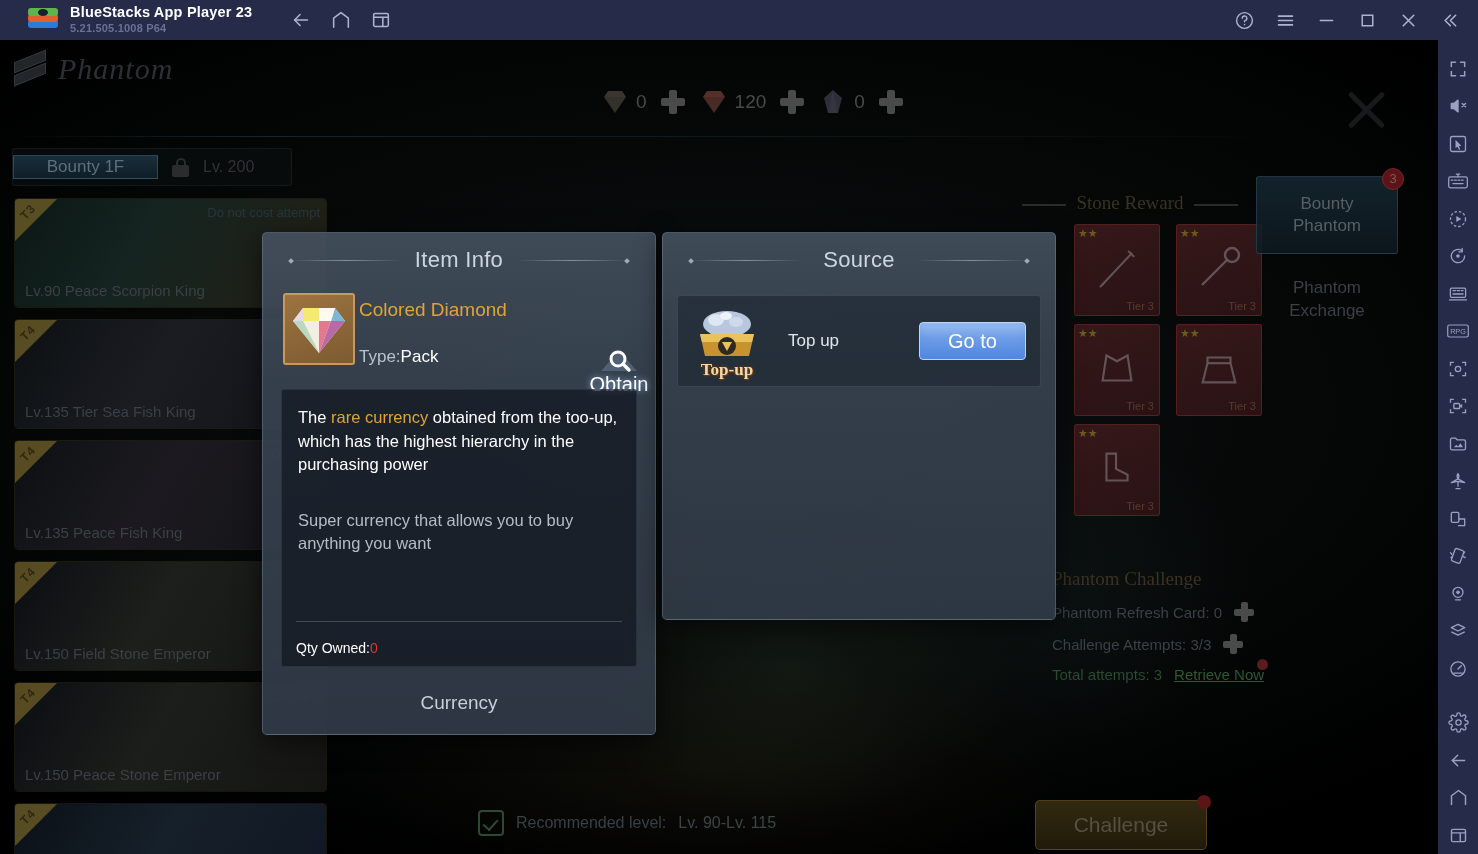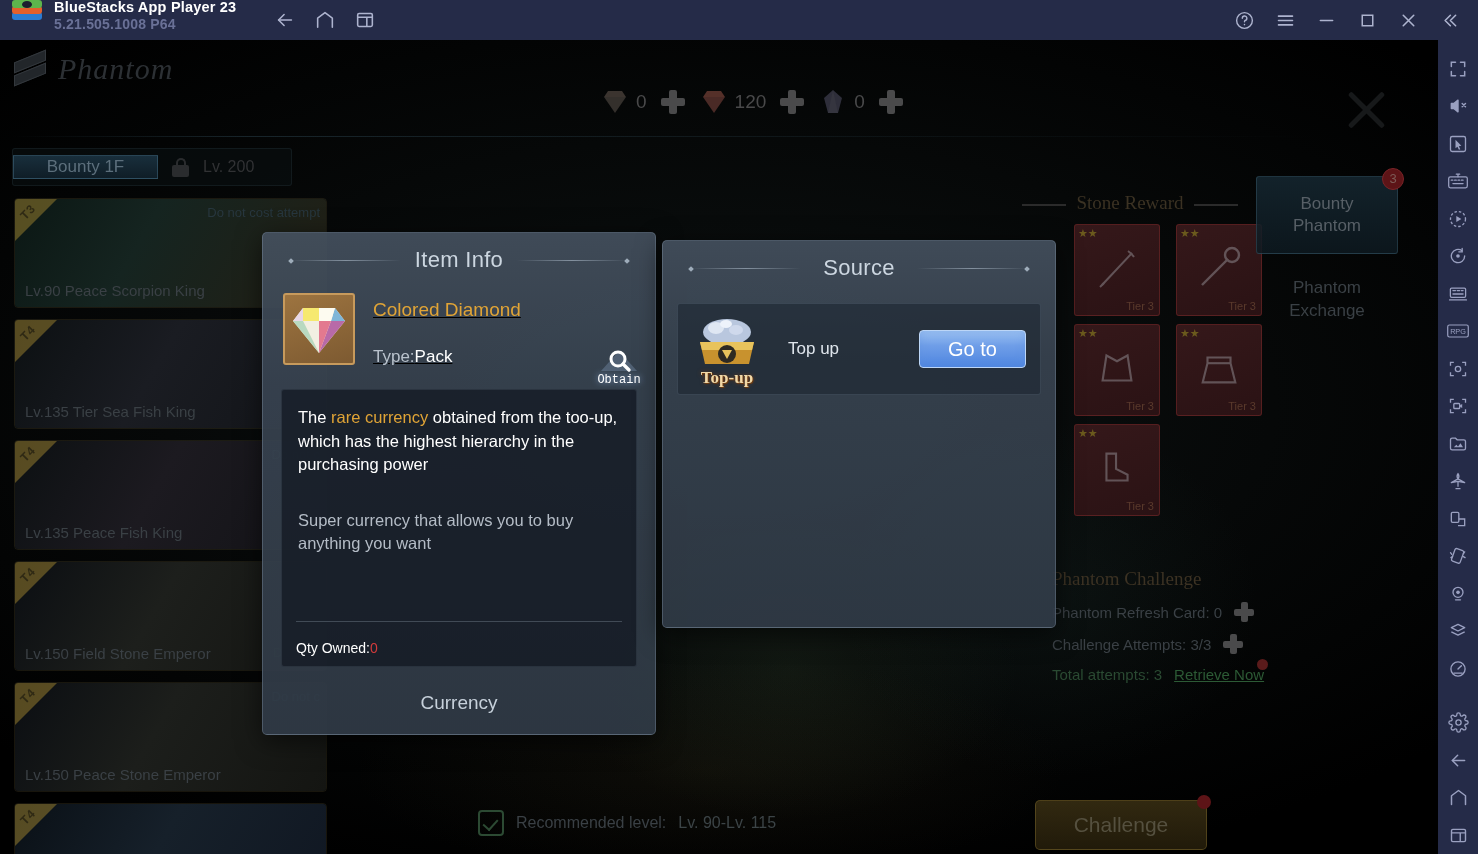--- a/index.html
+++ b/index.html
@@ -8,31 +8,31 @@
     background: #000;
     font-family: "Liberation Sans", sans-serif;
     overflow: hidden;
   }
   #app { position: relative; width: 1478px; height: 854px; background: #000; }
 
   
   .titlebar {
     position: absolute; top: 0; left: 0; width: 1478px; height: 40px;
     background: #252b48;
-    display: flex; 
+    display: flex; align-items: center; padding-left: 16px;
   }
   .bs-logo { width: 30px; height: 24px; margin-left: 12px; position: relative; }
   .bs-logo .layer { position: absolute; left: 0; width: 30px; height: 8px; border-radius: 3px; }
   .bs-logo .l1 { top: 0px; background: #5db54c; }
   .bs-logo .l2 { top: 6px; background: #e3602c; }
   .bs-logo .l3 { top: 12px; background: #2a7cd4; }
   .bs-logo .dot { position: absolute; top: 1px; left: 10px; width: 10px; height: 7px; border-radius: 50%; background: #1b1e2e; z-index: 3;}
   .bs-title-wrap { margin-left: 12px; line-height: 1.1; }
   .bs-title { color: #ffffff; font-size: 14.5px; font-weight: bold; letter-spacing: .2px; }
-  .bs-version { color: #6a7197; font-size: 14px; font-weight: bold; margin-top: 1px; letter-spacing: .2px;}
+  .bs-version { color: #6a7197; font-size: 11px; font-weight: bold; margin-top: 1px; letter-spacing: .2px;}
   .nav-icons { display: flex; align-items: center; gap: 18px; margin-left: 38px; }
   .nav-icons svg { display: block; }
   .win-icons { position: absolute; right: 8px; top: 0; height: 40px; display: flex; align-items: center; gap: 20px; padding-right: 10px;}
   .win-icons svg { display: block; }
 
   
   .game {
     position: absolute; top: 40px; left: 0; width: 1438px; height: 814px;
     background:
       radial-gradient(ellipse 70% 60% at 50% 45%, #0d1212 0%, #060808 55%, #000 100%);
@@ -147,42 +147,42 @@
 
   
   .dlg {
     position: absolute;
     background: linear-gradient(180deg, rgba(68,80,94,.93) 0%, rgba(56,67,80,.93) 30%, rgba(48,58,70,.93) 100%);
     border: 1px solid rgba(150,170,190,.30);
     border-radius: 5px;
     box-shadow: 0 6px 26px rgba(0,0,0,.55);
   }
   .dlg-iteminfo { left: 262px; top: 192px; width: 394px; height: 503px; }
-  .dlg-source  { left: 662px; top: 200px; width: 394px; height: 388px; }
+  .dlg-source  { left: 662px; top: 192px; width: 394px; height: 388px; }
 
   .dlg-head { position: relative; height: 54px; display:flex; align-items:center; justify-content:center; }
   .dlg-head .t { color: #ccd6e0; font-size: 22px; letter-spacing:.3px; }
   .dlg-head .rule { position:absolute; top: 27px; height: 1px; width: 110px;
       background: linear-gradient(90deg, rgba(190,205,220,0), rgba(190,205,220,.55), rgba(190,205,220,0));}
   .dlg-head .rule.l { left: 28px; } .dlg-head .rule.r { right: 28px; }
   .dlg-head .rule::before { content:""; position:absolute; top:-1.5px; width:4px; height:4px; background:rgba(200,215,230,.7); transform: rotate(45deg);}
   .dlg-head .rule.l::before { left: -2px; } .dlg-head .rule.r::before { right: -2px; }
 
   
   .item-row { display:flex; align-items:flex-start; padding: 6px 20px 0 20px; position: relative; }
   .item-icon { width: 72px; height: 72px; border: 2px solid #c79a5c; border-radius: 3px;
       background: linear-gradient(160deg, #9d7440, #7d5a31); position: relative; overflow: hidden; flex: 0 0 auto;}
   .gem { position:absolute; left: 50%; top: 52%; transform: translate(-50%,-50%); }
-  .item-texts { margin-left: 18px; padding-top: 6px; text-decoration: underline; }
+  .item-texts { margin-left: 4px; padding-top: 6px; }
   .item-name { color: #e0a436; font-size: 19px; }
   .item-type { color: #ffffff; font-size: 17px; margin-top: 26px; }
   .item-type em { color:#b9c2cc; font-style: normal; }
   .obtain { position:absolute; right: 6px; top: 58px; width: 60px; text-align:center; }
   .obtain .mag { display:block; margin: 0 auto; }
-  .obtain .lbl { font-family:Liberation Mono, monospace; color:#ffffff; font-size: 12px; margin-top:-8px;
+  .obtain .lbl { font-family:Liberation Sans, sans-serif; color:#ffffff; font-size: 20px; margin-top:-8px;
       text-shadow: 0 0 6px rgba(160,200,255,.9); }
 
   .desc-box { margin: 22px 18px 0 18px; height: 278px; background: rgba(16,22,32,.72);
       border: 1px solid rgba(120,140,160,.18); border-radius: 3px; padding: 16px 16px 0 16px; position: relative;}
   .desc-p1 { color:#ffffff; font-size: 16.5px; line-height: 23.5px; }
   .desc-p1 .hl { color:#e0a436; }
   .desc-p2 { color:#b4bcc6; font-size: 16.5px; line-height: 23.5px; margin-top: 32px;}
   .qty-rule { position:absolute; left: 14px; right: 14px; bottom: 44px; height:1px; background: rgba(170,185,200,.28);}
   .qty { position:absolute; left: 14px; bottom: 10px; color:#ffffff; font-size: 14px;}
   .qty .n { color:#d23b3b; }

